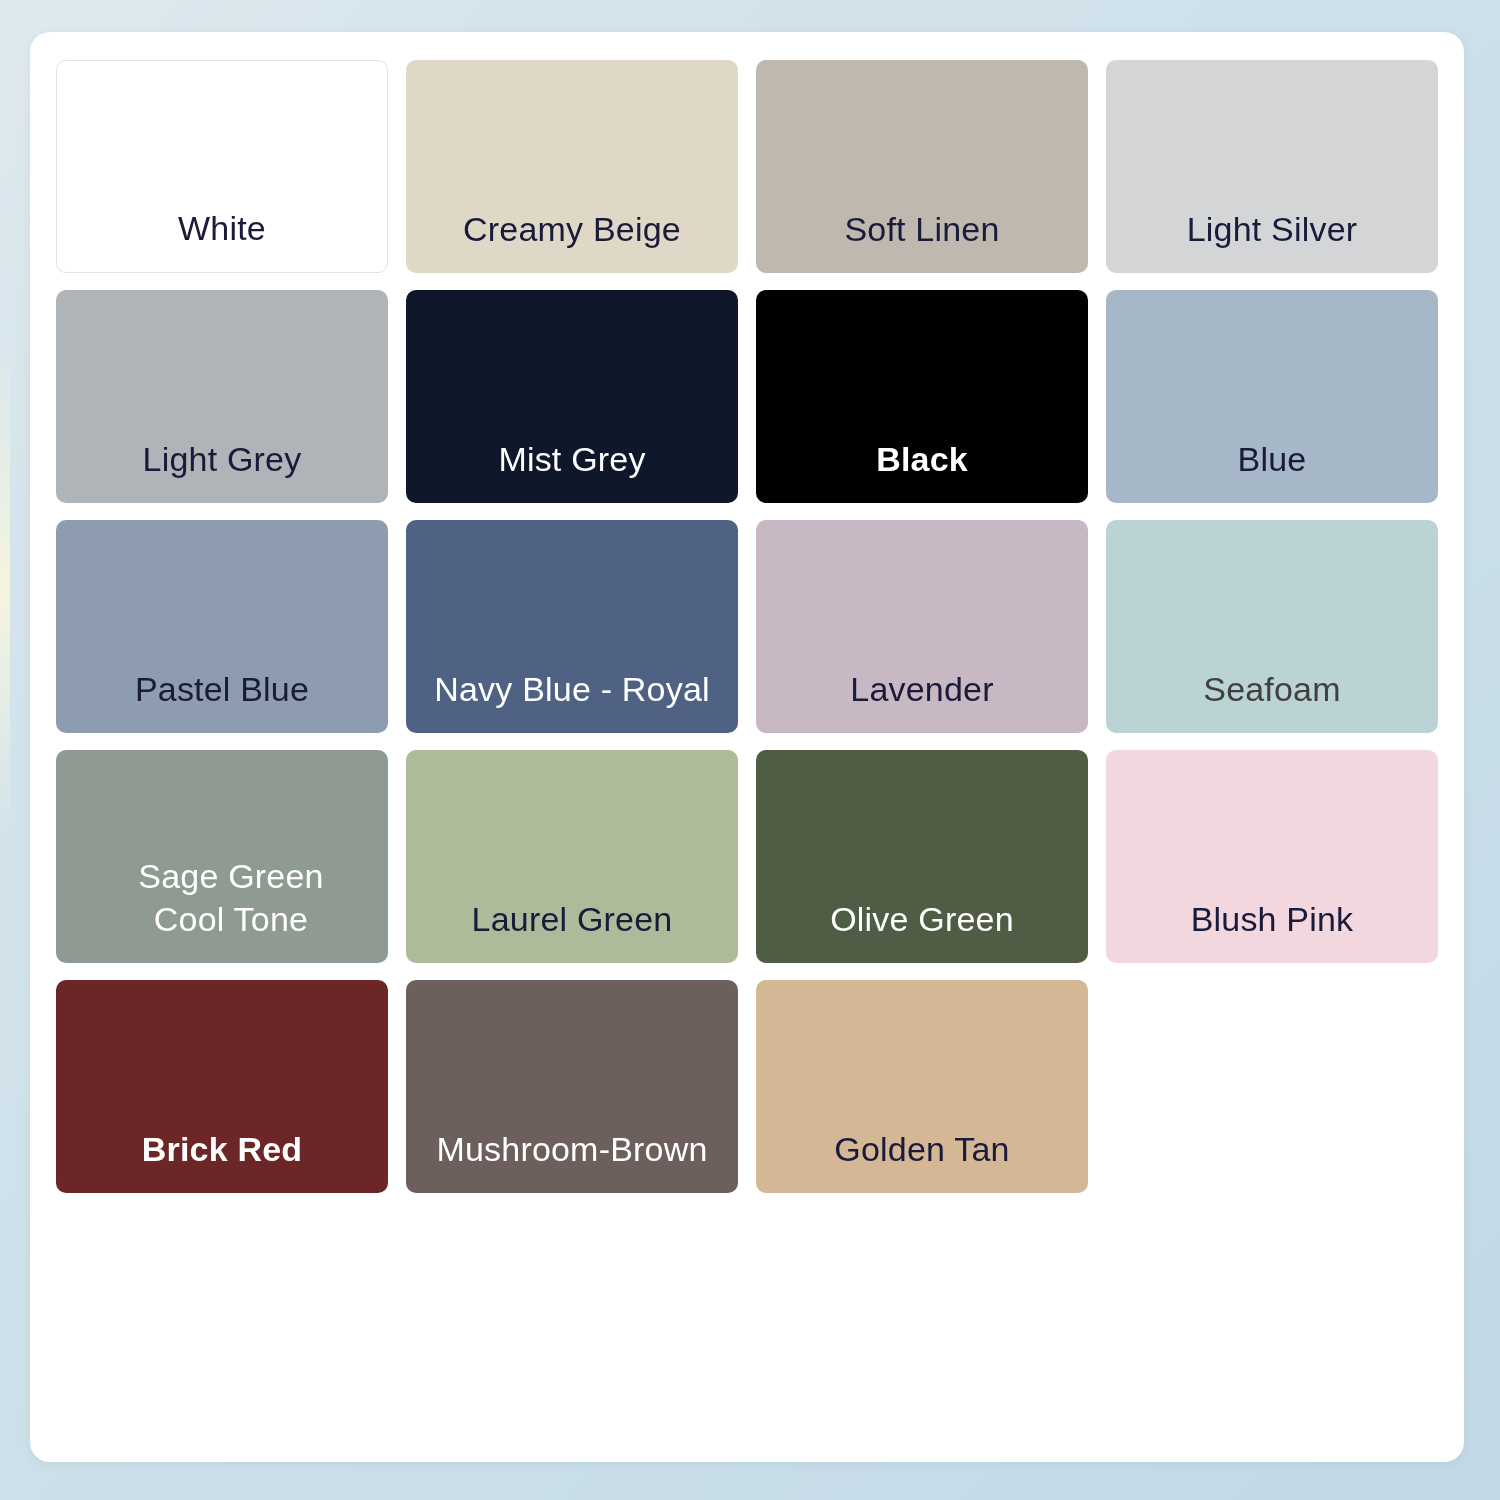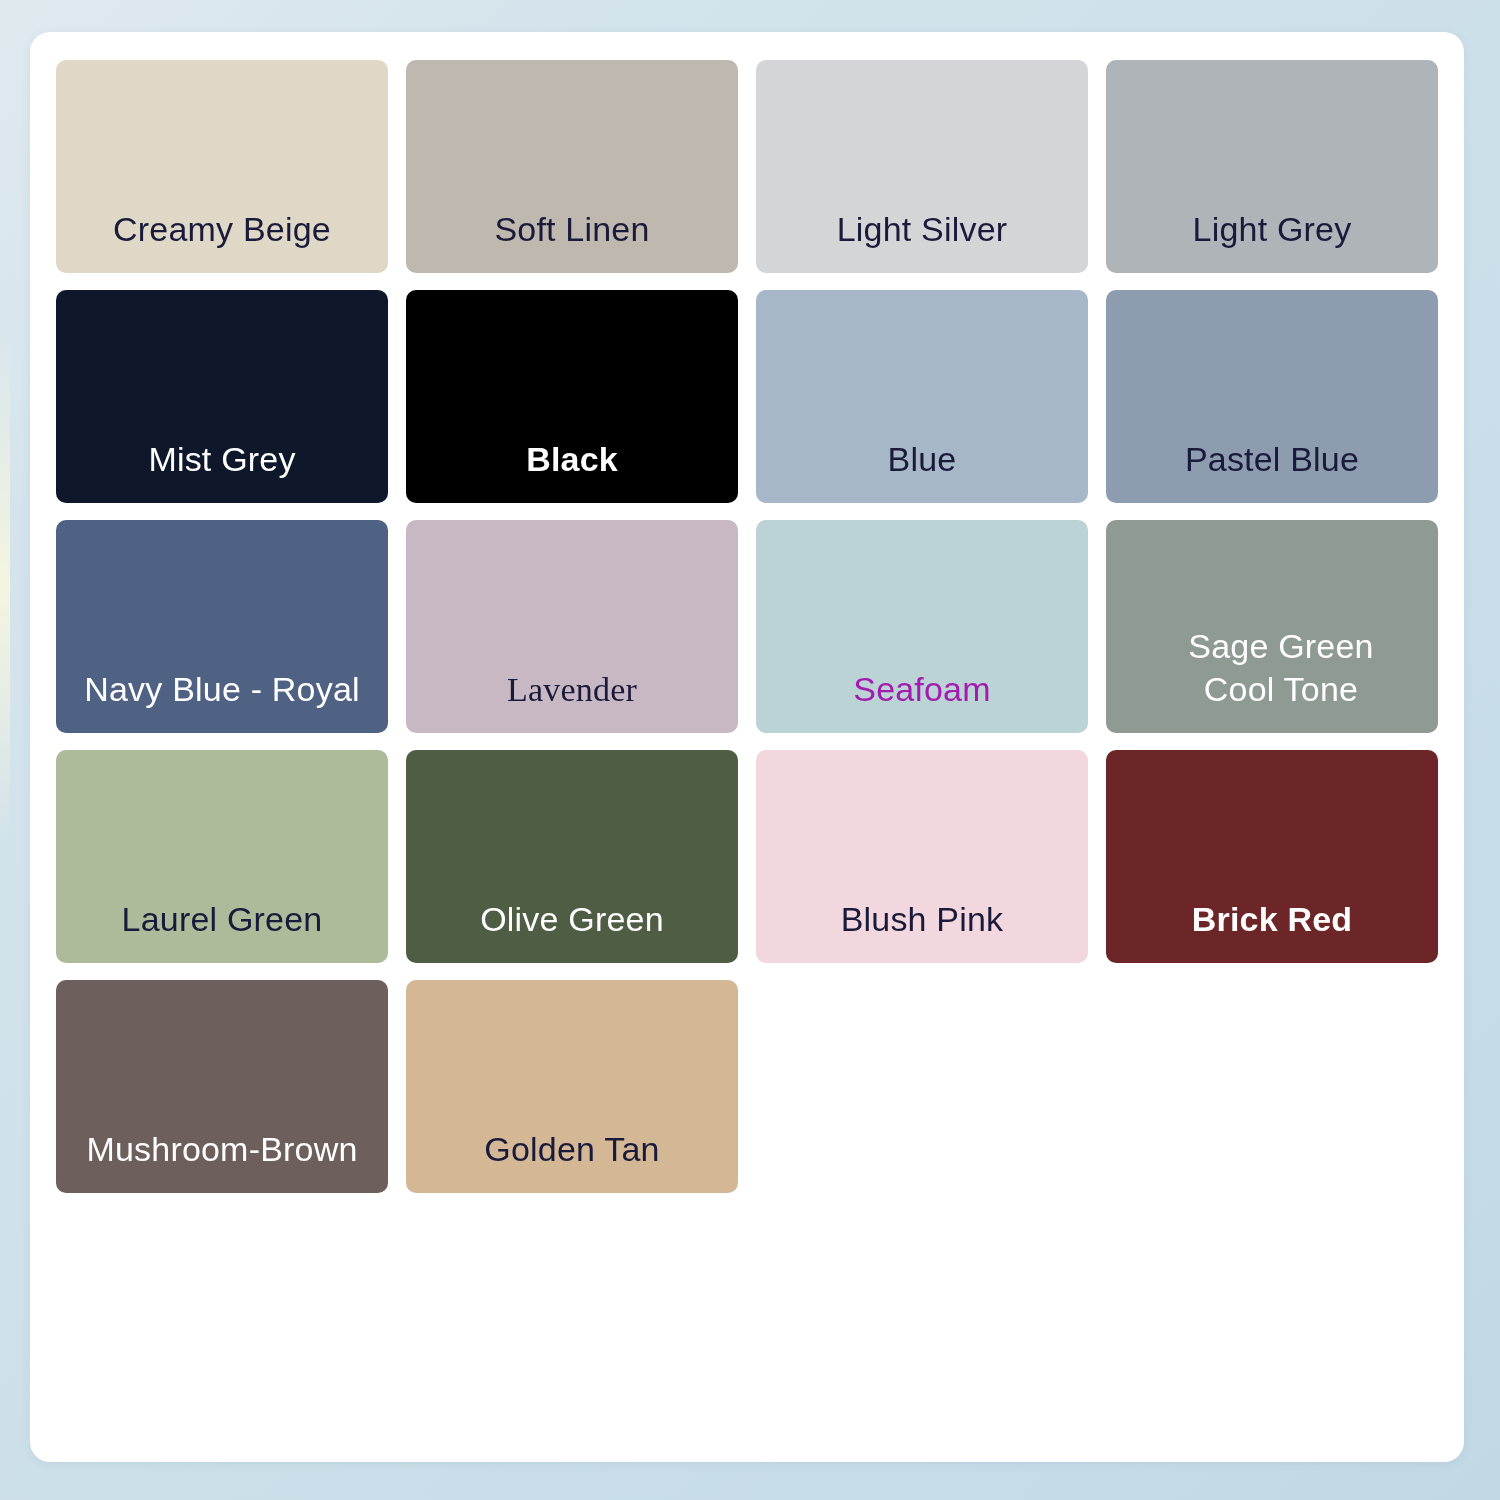--- a/index.html
+++ b/index.html
@@ -98,20 +98,23 @@
     background: transparent;
     border: none;
   }
 </style>
 </head>
 <body>
 
 <div id="palette-page">
   <div id="palette-card">
     <div id="swatch-grid">
+        <div class="swatch bordered" style="background: rgb(255, 255, 255);">
+          <span class="swatch-label" style="color: rgb(26, 26, 58);">White</span>
+        </div>
         <div class="swatch" style="background: rgb(223, 216, 198);">
           <span class="swatch-label" style="color: rgb(26, 26, 58);">Creamy Beige</span>
         </div>
         <div class="swatch" style="background: rgb(191, 184, 175);">
           <span class="swatch-label" style="color: rgb(26, 26, 58);">Soft Linen</span>
         </div>
         <div class="swatch" style="background: rgb(212, 213, 215);">
           <span class="swatch-label" style="color: rgb(26, 26, 58);">Light Silver</span>
         </div>
         <div class="swatch" style="background: rgb(175, 180, 185);">
@@ -125,25 +128,25 @@
         </div>
         <div class="swatch" style="background: rgb(166, 183, 199);">
           <span class="swatch-label" style="color: rgb(26, 26, 58);">Blue</span>
         </div>
         <div class="swatch" style="background: rgb(141, 156, 174);">
           <span class="swatch-label" style="color: rgb(26, 26, 58);">Pastel Blue</span>
         </div>
         <div class="swatch" style="background: rgb(79, 98, 131);">
           <span class="swatch-label" style="color: rgb(255, 255, 255);">Navy Blue - Royal</span>
         </div>
-        <div class="swatch" style="background: rgb(200, 184, 195); font-family: Liberation Serif, serif;">
+        <div class="swatch" style="background: rgb(200, 184, 195);">
           <span class="swatch-label" style="color: rgb(26, 26, 58);">Lavender</span>
         </div>
         <div class="swatch" style="background: rgb(187, 211, 212);">
-          <span class="swatch-label" style="color: #a21caf;">Seafoam</span>
+          <span class="swatch-label" style="color: #404040;">Seafoam</span>
         </div>
         <div class="swatch" style="background: rgb(142, 154, 146);">
           <span class="swatch-label" style="color: rgb(255, 255, 255); padding-left: 18px;">Sage Green
 Cool Tone</span>
         </div>
         <div class="swatch" style="background: rgb(174, 187, 155);">
           <span class="swatch-label" style="color: rgb(26, 26, 58);">Laurel Green</span>
         </div>
         <div class="swatch" style="background: rgb(79, 93, 68);">
           <span class="swatch-label" style="color: rgb(255, 255, 255);">Olive Green</span>

